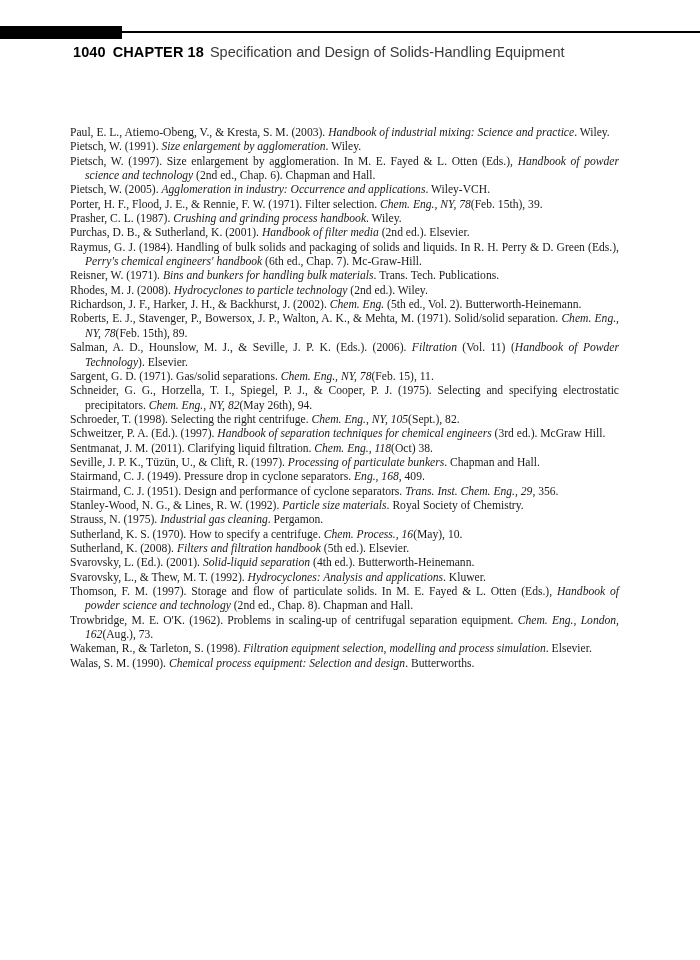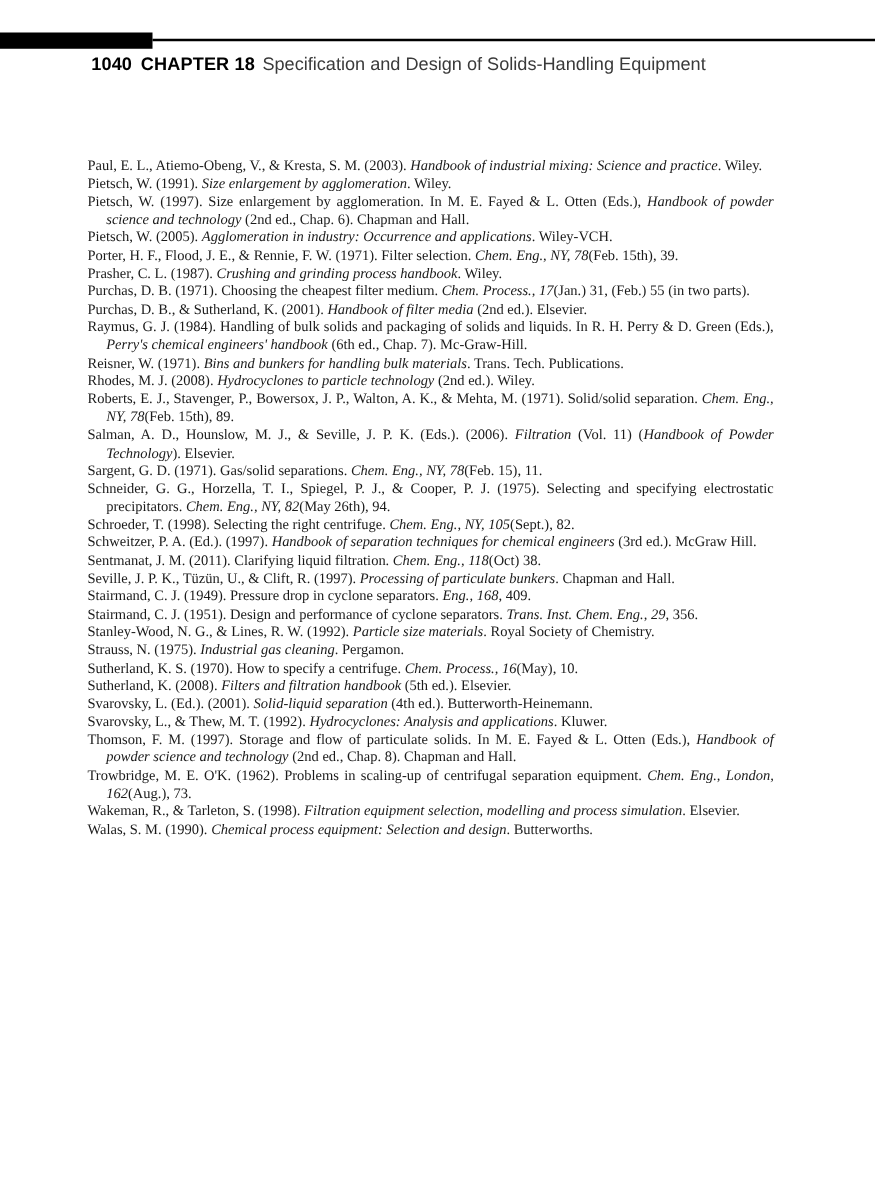--- a/index.html
+++ b/index.html
@@ -113,25 +113,25 @@
     <span class="rh-page">1040</span><span class="rh-chapter">CHAPTER 18</span><span class="rh-title">Specification and Design of Solids-Handling Equipment</span>
   </div>
 
   <div class="reference-list">
       <p class="reference-entry">Paul, E. L., Atiemo-Obeng, V., &amp; Kresta, S. M. (2003). <i>Handbook of industrial mixing: Science and practice</i>. Wiley.</p>
       <p class="reference-entry">Pietsch, W. (1991). <i>Size enlargement by agglomeration</i>. Wiley.</p>
       <p class="reference-entry">Pietsch, W. (1997). Size enlargement by agglomeration. In M. E. Fayed &amp; L. Otten (Eds.), <i>Handbook of powder science and technology</i> (2nd ed., Chap. 6). Chapman and Hall.</p>
       <p class="reference-entry">Pietsch, W. (2005). <i>Agglomeration in industry: Occurrence and applications</i>. Wiley-VCH.</p>
       <p class="reference-entry">Porter, H. F., Flood, J. E., &amp; Rennie, F. W. (1971). Filter selection. <i>Chem. Eng., NY, 78</i>(Feb. 15th), 39.</p>
       <p class="reference-entry">Prasher, C. L. (1987). <i>Crushing and grinding process handbook</i>. Wiley.</p>
-      <p class="reference-entry">Purchas, D. B. (1971). Choosing the cheapest filter medium. <i>Chem. Process., 17</i>(Jan.) 31, (Feb.) 55 (in two parts).</p>
       <p class="reference-entry">Purchas, D. B., &amp; Sutherland, K. (2001). <i>Handbook of filter media</i> (2nd ed.). Elsevier.</p>
       <p class="reference-entry">Raymus, G. J. (1984). Handling of bulk solids and packaging of solids and liquids. In R. H. Perry &amp; D. Green (Eds.), <i>Perry's chemical engineers' handbook</i> (6th ed., Chap. 7). Mc-Graw-Hill.</p>
       <p class="reference-entry">Reisner, W. (1971). <i>Bins and bunkers for handling bulk materials</i>. Trans. Tech. Publications.</p>
       <p class="reference-entry">Rhodes, M. J. (2008). <i>Hydrocyclones to particle technology</i> (2nd ed.). Wiley.</p>
+      <p class="reference-entry">Richardson, J. F., Harker, J. H., &amp; Backhurst, J. (2002). <i>Chem. Eng.</i> (5th ed., Vol. 2). Butterworth-Heinemann.</p>
       <p class="reference-entry">Roberts, E. J., Stavenger, P., Bowersox, J. P., Walton, A. K., &amp; Mehta, M. (1971). Solid/solid separation. <i>Chem. Eng., NY, 78</i>(Feb. 15th), 89.</p>
       <p class="reference-entry">Salman, A. D., Hounslow, M. J., &amp; Seville, J. P. K. (Eds.). (2006). <i>Filtration</i> (Vol. 11) (<i>Handbook of Powder Technology</i>). Elsevier.</p>
       <p class="reference-entry">Sargent, G. D. (1971). Gas/solid separations. <i>Chem. Eng., NY, 78</i>(Feb. 15), 11.</p>
       <p class="reference-entry">Schneider, G. G., Horzella, T. I., Spiegel, P. J., &amp; Cooper, P. J. (1975). Selecting and specifying electrostatic precipitators. <i>Chem. Eng., NY, 82</i>(May 26th), 94.</p>
       <p class="reference-entry">Schroeder, T. (1998). Selecting the right centrifuge. <i>Chem. Eng., NY, 105</i>(Sept.), 82.</p>
       <p class="reference-entry">Schweitzer, P. A. (Ed.). (1997). <i>Handbook of separation techniques for chemical engineers</i> (3rd ed.). McGraw Hill.</p>
       <p class="reference-entry">Sentmanat, J. M. (2011). Clarifying liquid filtration. <i>Chem. Eng., 118</i>(Oct) 38.</p>
       <p class="reference-entry">Seville, J. P. K., Tüzün, U., &amp; Clift, R. (1997). <i>Processing of particulate bunkers</i>. Chapman and Hall.</p>
       <p class="reference-entry">Stairmand, C. J. (1949). Pressure drop in cyclone separators. <i>Eng., 168</i>, 409.</p>
       <p class="reference-entry">Stairmand, C. J. (1951). Design and performance of cyclone separators. <i>Trans. Inst. Chem. Eng., 29</i>, 356.</p>

